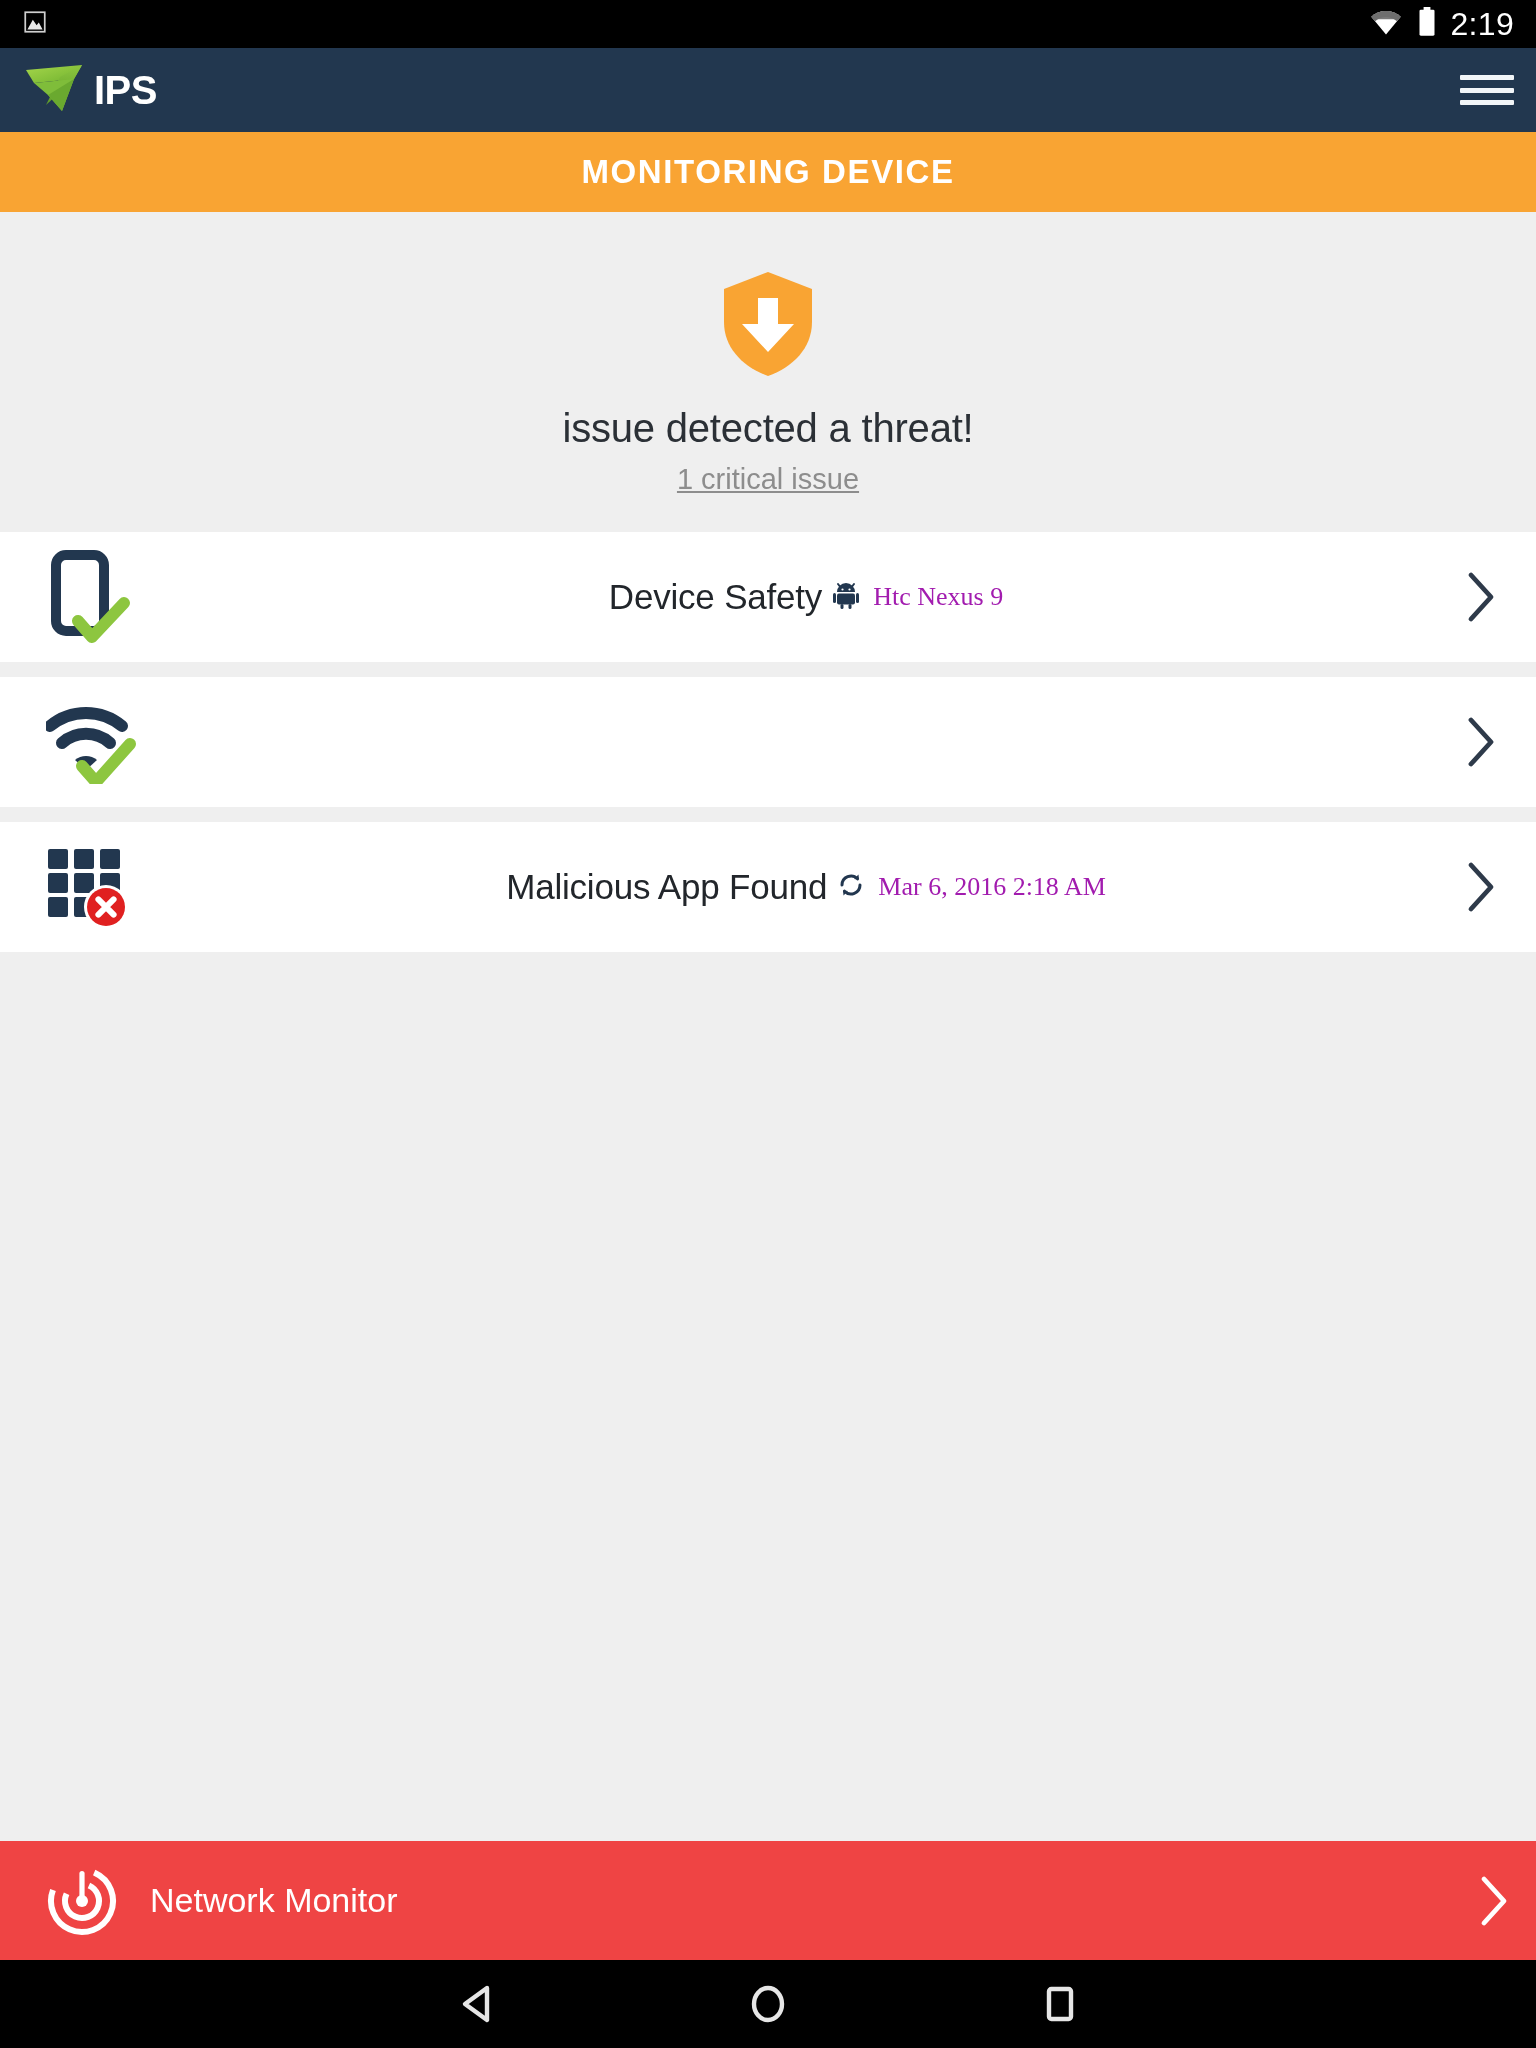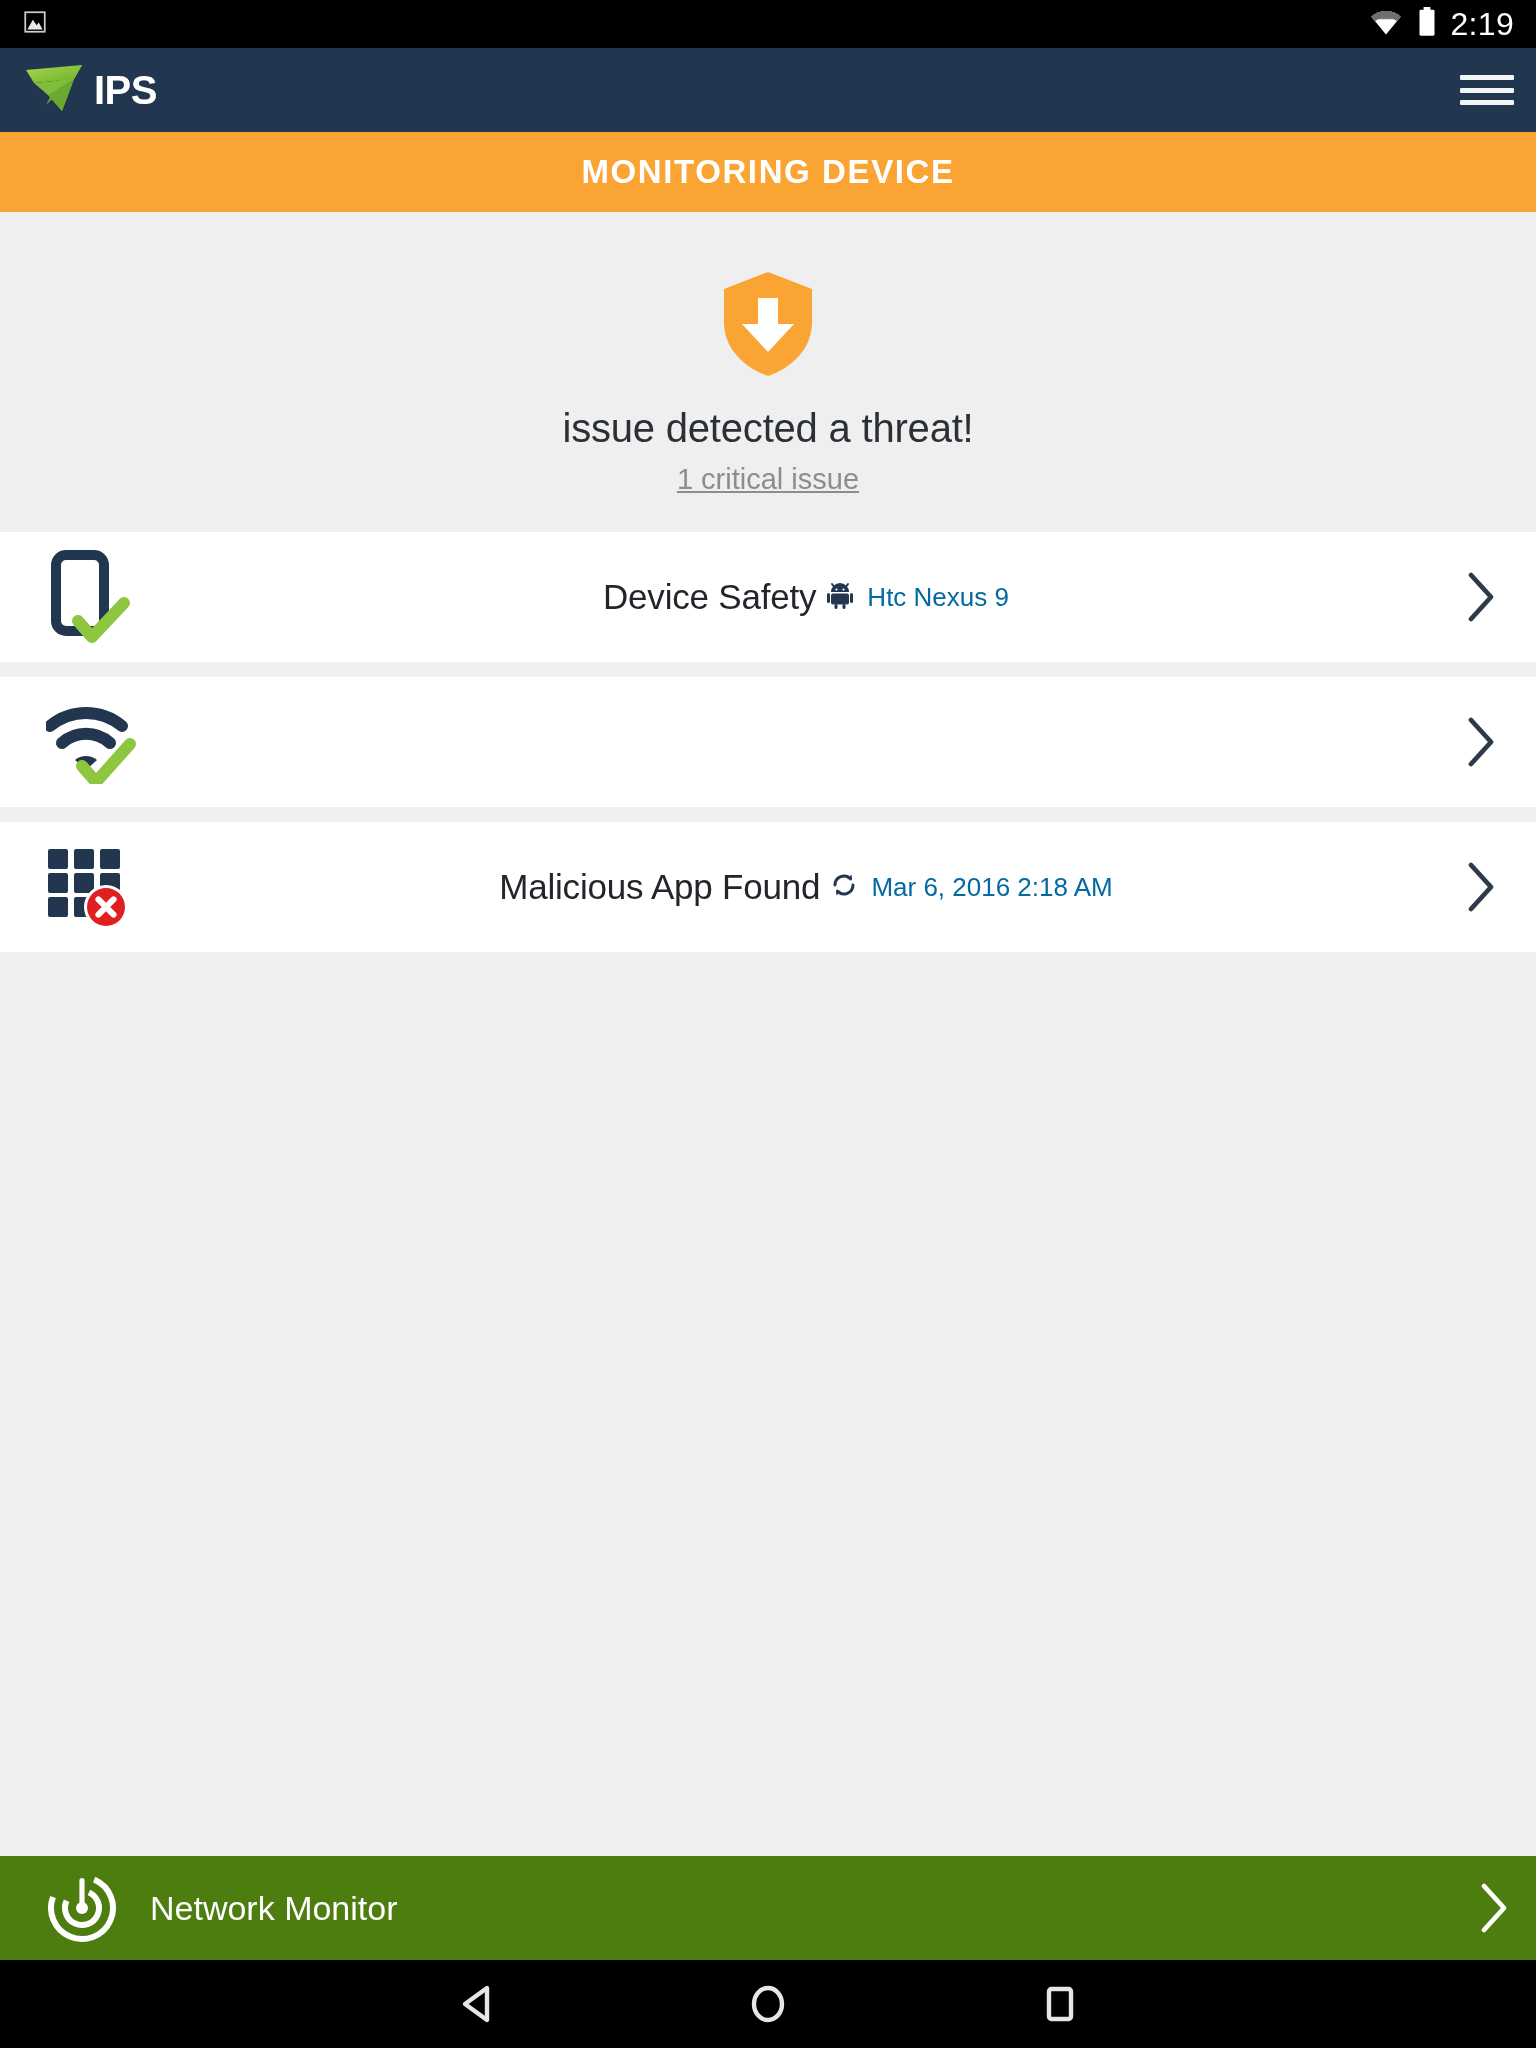--- a/index.html
+++ b/index.html
@@ -58,27 +58,27 @@
     padding:0 34px 0 46px; position:relative; cursor:pointer;
   }
   .card + .card { margin-top:15px; }
   .card-icon {
     width:104px; flex:0 0 104px; display:flex; align-items:center;
     justify-content:flex-start; position:relative; height:100%;
   }
   .card-body { flex:1; display:flex; flex-direction:row; justify-content:center; gap:11px; }
   .card-title { font-size:35px; color:#22262b; font-weight:400; letter-spacing:-.2px; }
   .card-meta { display:flex; align-items:center; gap:14px; }
-  .card-meta-text { font-size:26px; color:#0369a1; }
+  .card-meta-text { font-size:26px; color:#a21caf;font-family:Liberation Serif, serif; }
   .chev { flex:0 0 40px; display:flex; align-items:center; justify-content:center; }
 
   
   .bottombar {
-    position:absolute; left:0; right:0; bottom:88px; height:104px;
-    background:#4d7c0f; display:flex; align-items:center; padding:0 21px 0 46px;
+    position:absolute; left:0; right:0; bottom:88px; height:119px;
+    background:#ef4444; display:flex; align-items:center; padding:0 21px 0 46px;
     cursor:pointer;
   }
   .bottombar .bb-icon { width:104px; flex:0 0 104px; display:flex; align-items:center; }
   .bottombar .bb-label { font-size:34px; color:#fff; flex:1; }
 
   
   .navbar {
     position:absolute; left:0; right:0; bottom:0; height:88px; background:#000;
     display:flex; align-items:center; justify-content:space-around;
     padding:0 330px;

